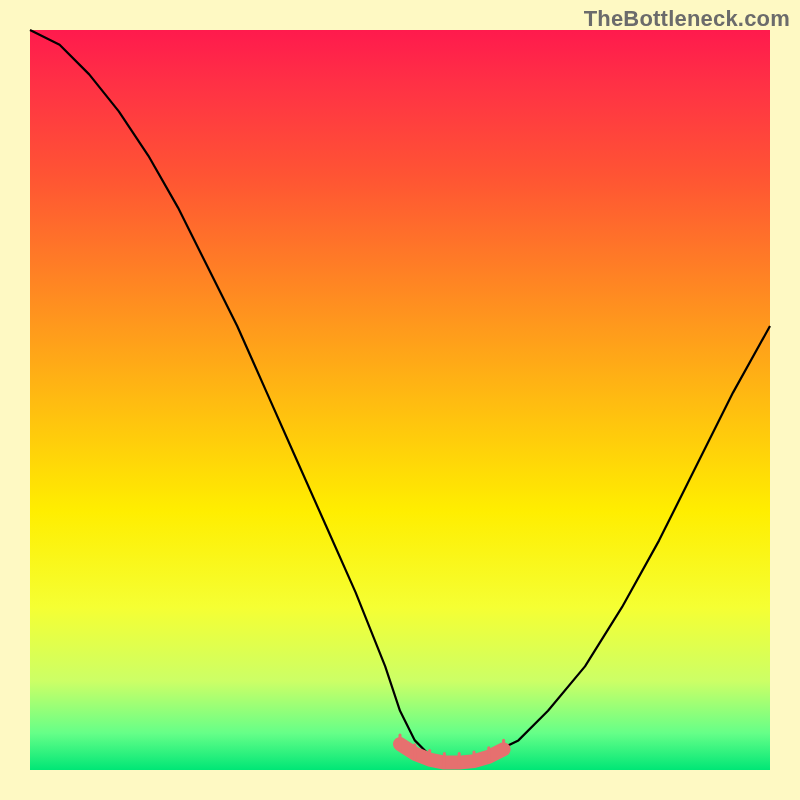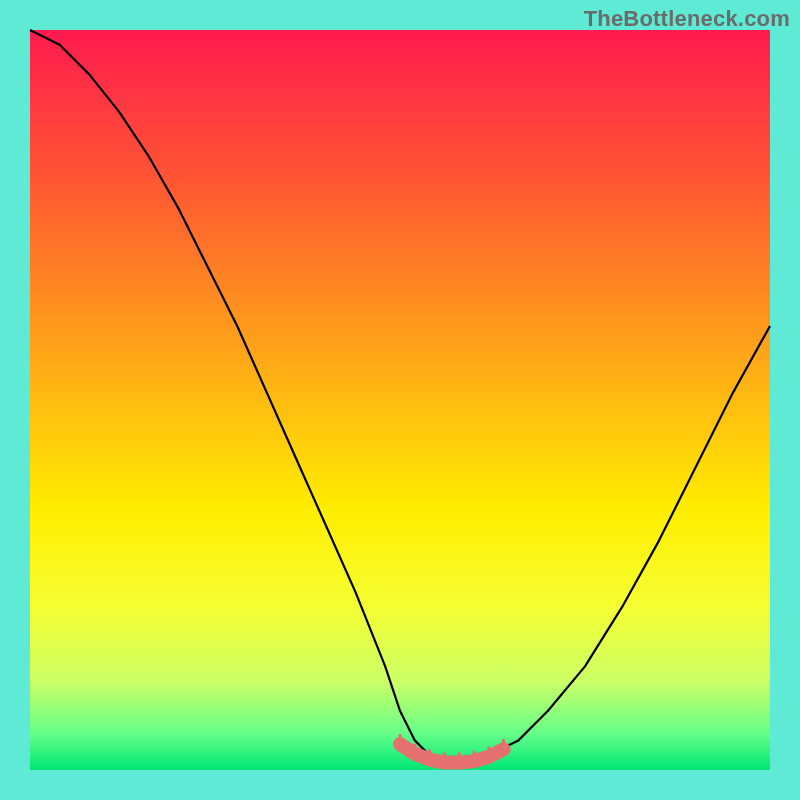--- a/index.html
+++ b/index.html
@@ -1,21 +1,21 @@
 <!DOCTYPE html>
 <html><head>
 <meta charset="utf-8">
 <style>
   * { margin: 0; padding: 0; box-sizing: border-box; }
   html, body { width: 800px; height: 800px; overflow: hidden; background: #000; }
   .stage {
     position: relative;
     width: 800px;
     height: 800px;
-    background: #5eead4;
+    background: #fef9c3;
   }
   .plot-area {
     position: absolute;
     left: 30px;
     top: 30px;
     width: 740px;
     height: 740px;
     background: linear-gradient(to bottom,
       #ff1a4d 0%,
       #ff3344 8%,

